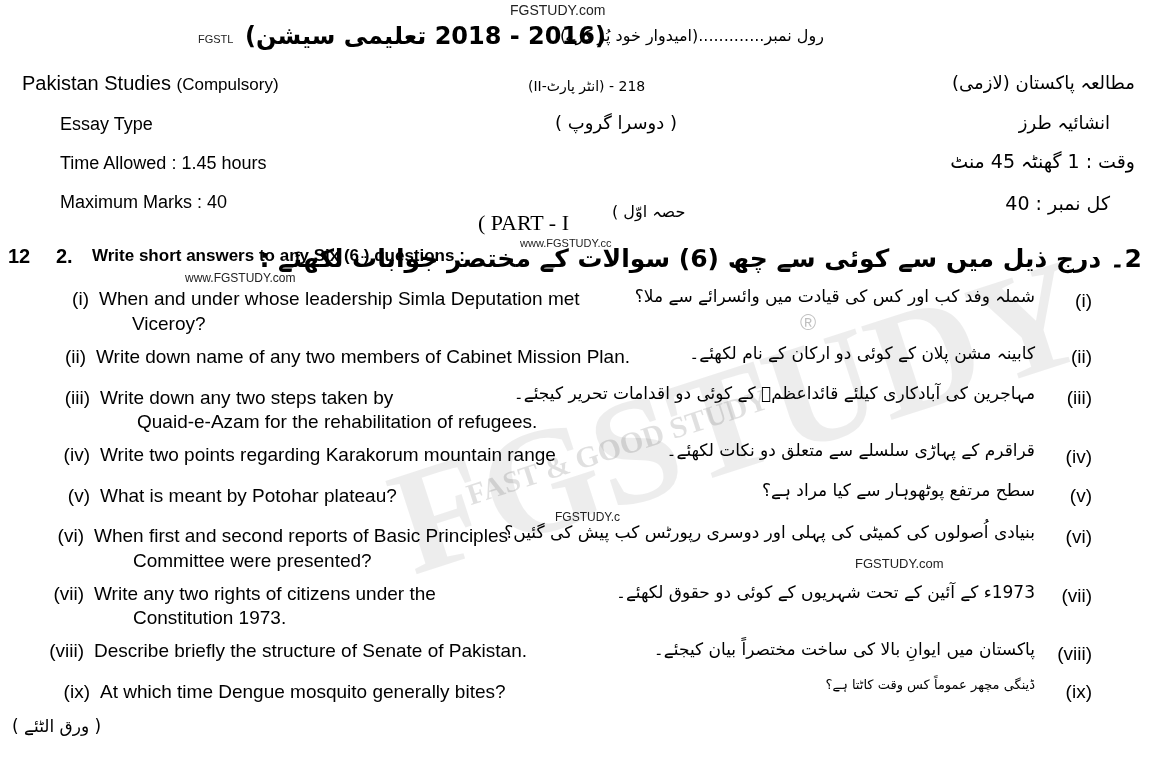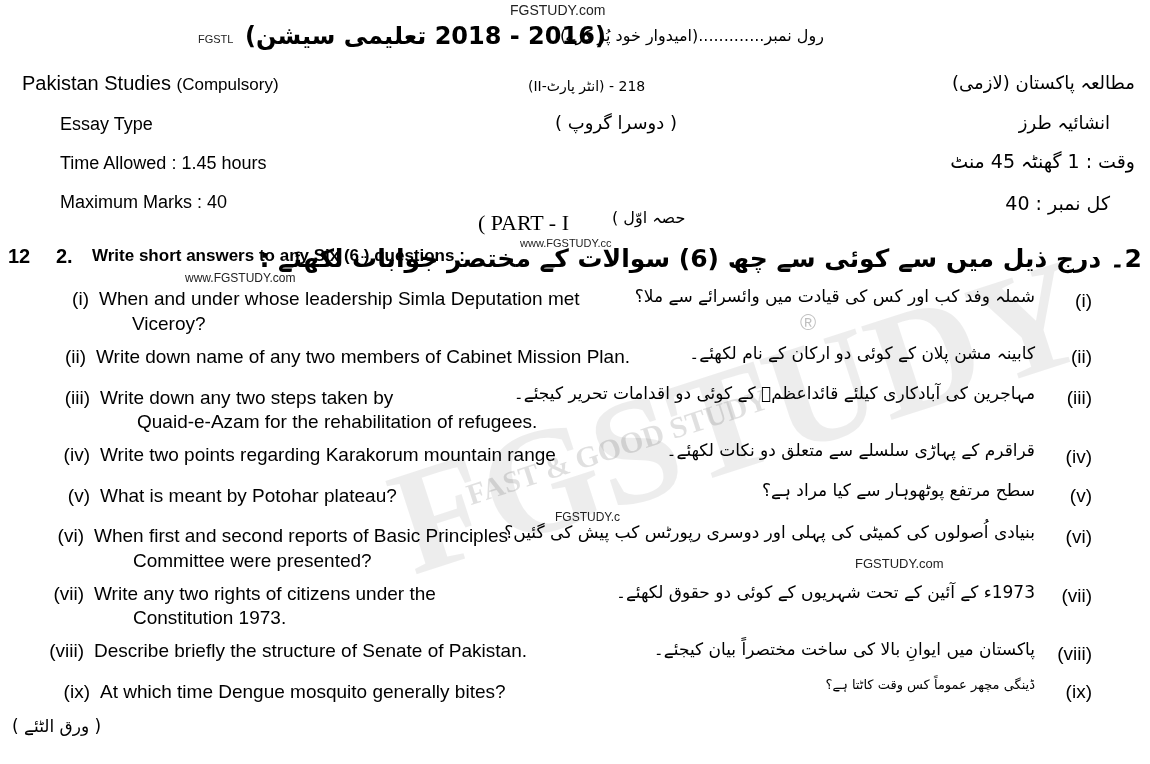--- a/index.html
+++ b/index.html
@@ -44,21 +44,21 @@
 <div class="abs urdu" style="left:555px; top:112px; font-size:18px;">( دوسرا گروپ )</div>
 <div class="abs urdu" style="right:40px; top:112px; font-size:18px;">انشائیہ طرز</div>
 
 <div class="abs head-left" style="left:60px; top:153px;">Time Allowed :  1.45 hours</div>
 <div class="abs urdu" style="right:15px; top:150px; font-size:19px;">وقت  :  1 گھنٹہ 45 منٹ</div>
 
 <div class="abs head-left" style="left:60px; top:192px;">Maximum Marks  :  40</div>
 <div class="abs urdu" style="right:40px; top:192px; font-size:19px;">کل نمبر  :  40</div>
 
 <div class="abs" style="left:478px; top:210px; font-family:'Liberation Serif', serif; font-size:22px;">( PART - I</div>
-<div class="abs urdu" style="left:612px; top:208px; font-size:16px;text-align:right;">حصہ اوّل )</div>
+<div class="abs urdu" style="left:612px; top:202px; font-size:16px;text-align:right;">حصہ اوّل )</div>
 
 <div class="abs bold" style="left:8px; top:245px; font-size:20px;">12</div>
 <div class="abs bold" style="left:56px; top:245px; font-size:20px;">2.</div>
 <div class="abs bold" style="left:92px; top:246px; font-size:17px;">Write short answers to any  Six (6 ) questions :</div>
 <div class="abs wm-small" style="left:520px; top:237px; font-size:11px;">www.FGSTUDY.cc</div>
 <div class="abs urdu bold" style="right:8px; top:244px; font-size:25px;">2۔ درج ذیل میں سے کوئی سے چھ (6) سوالات کے مختصر جوابات لکھئے :</div>
 <div class="abs wm-small" style="left:185px; top:271px; font-size:12px;">www.FGSTUDY.com</div>
 
 <div>
   <div class="abs en" style="left:45px; top:288px;">

